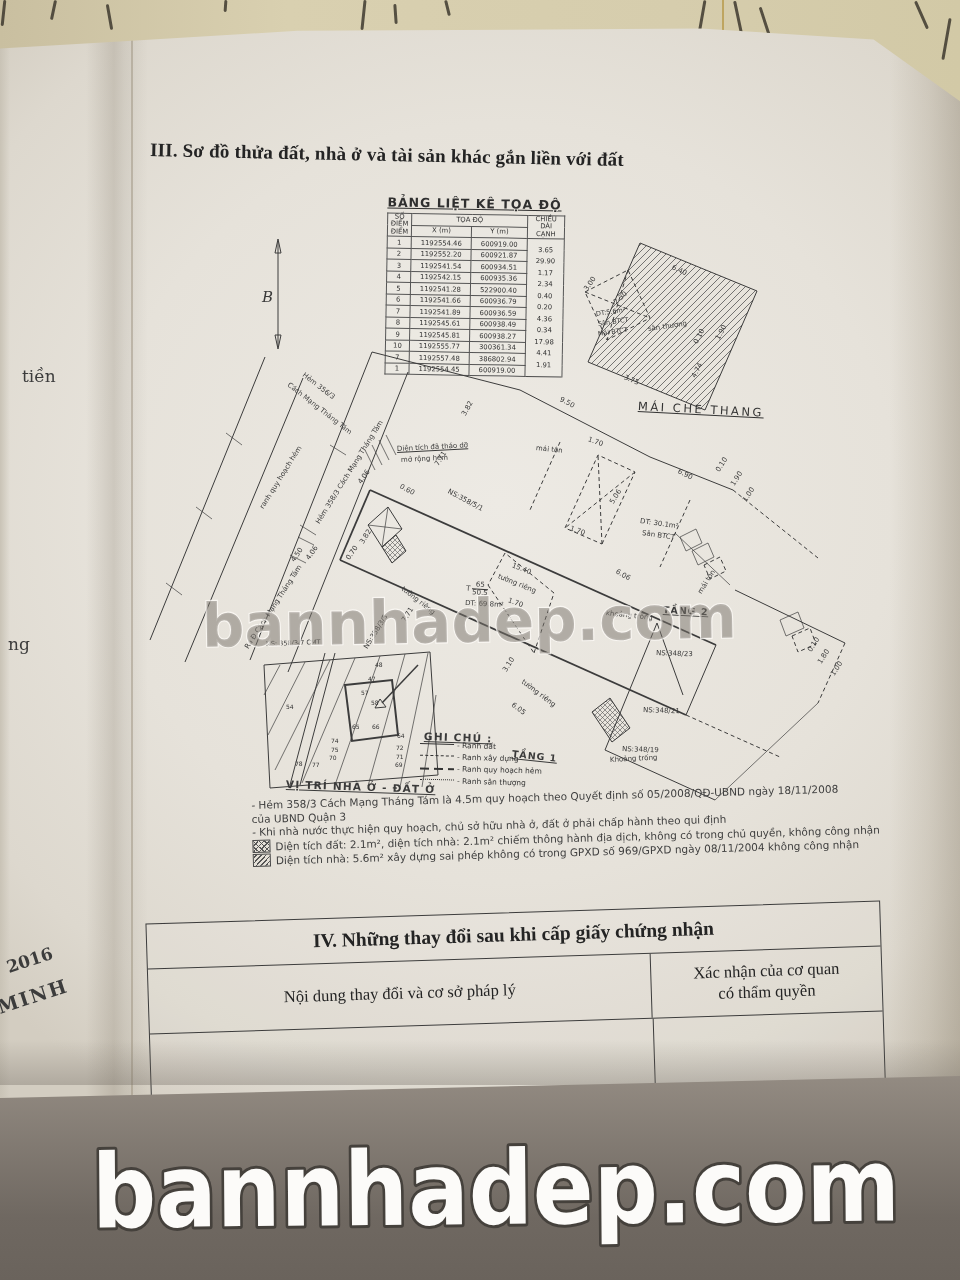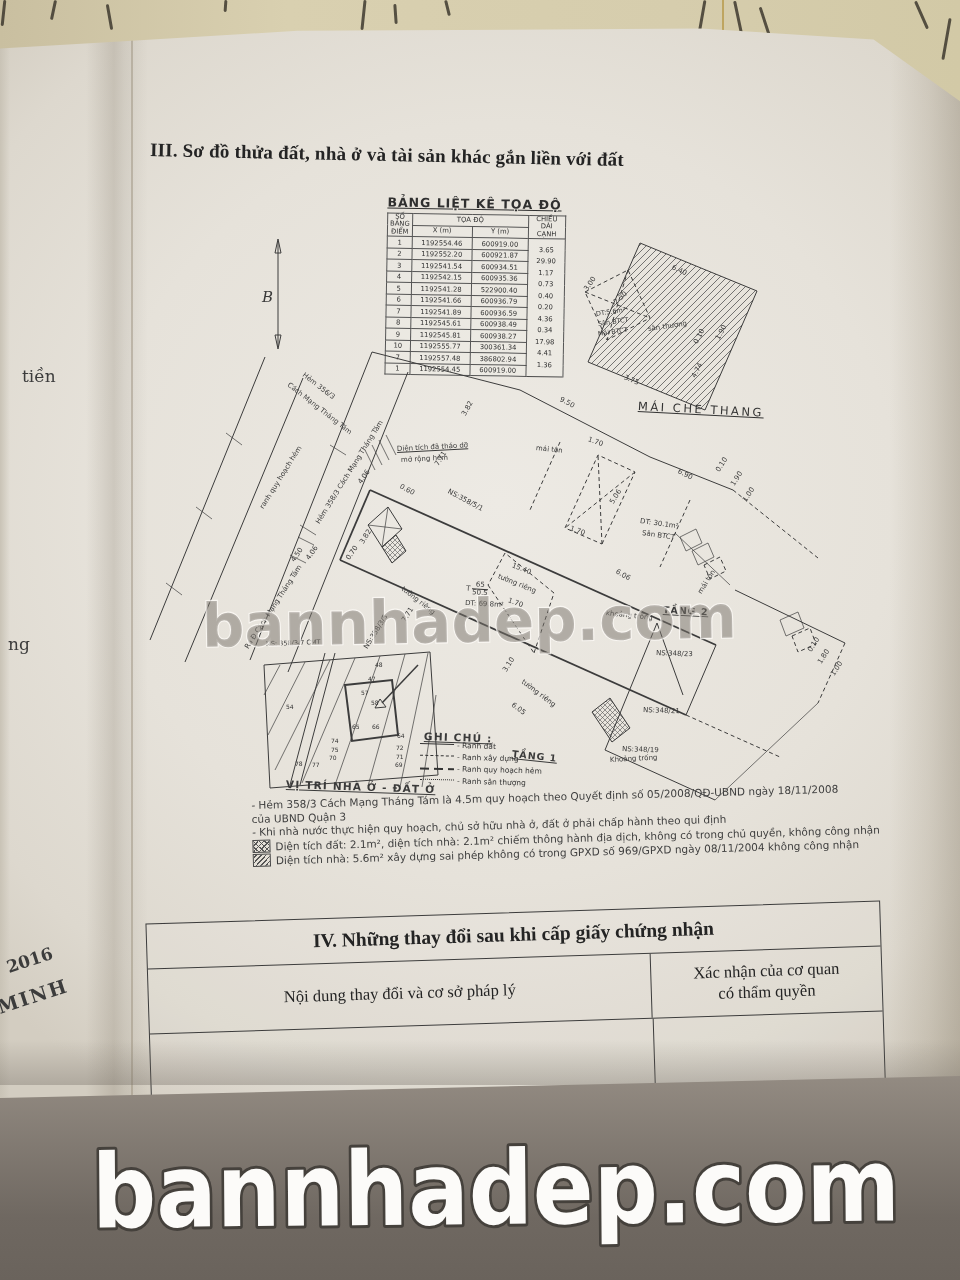--- a/index.html
+++ b/index.html
@@ -135,21 +135,21 @@
     <table class="ct">
       <colgroup>
           <col class="c-p">
           <col class="c-x">
           <col class="c-y">
           <col class="c-l">
         </colgroup>
       <thead>
         <tr>
           <th rowspan="2">
-            <span>SỐ BẢNG</span><br>
+            <span>SỐ ĐIỂM</span><br>
             <span>ĐIỂM</span>
           </th>
           <th colspan="2">TỌA ĐỘ</th>
           <th rowspan="2">
             <span>CHIỀU DÀI</span><br>
             <span>CẠNH</span>
           </th>
         </tr>
         <tr>
           <th>X (m)</th>
@@ -179,21 +179,21 @@
             <td>600934.51</td>
             <td class="len">
               <span class="lenv">1.17</span>
             </td>
           </tr>
           <tr>
             <td>4</td>
             <td>1192542.15</td>
             <td>600935.36</td>
             <td class="len">
-              <span class="lenv">0.73</span>
+              <span class="lenv">2.34</span>
             </td>
           </tr>
           <tr>
             <td>5</td>
             <td>1192541.28</td>
             <td>522900.40</td>
             <td class="len">
               <span class="lenv">0.40</span>
             </td>
           </tr>
@@ -235,21 +235,21 @@
             <td>300361.34</td>
             <td class="len">
               <span class="lenv">4.41</span>
             </td>
           </tr>
           <tr>
             <td>7</td>
             <td>1192557.48</td>
             <td>386802.94</td>
             <td class="len">
-              <span class="lenv">1.36</span>
+              <span class="lenv">1.91</span>
             </td>
           </tr>
           <tr>
             <td>1</td>
             <td>1192554.45</td>
             <td>600919.00</td>
             <td class="len">
               <span class="lenv"></span>
             </td>
           </tr>

